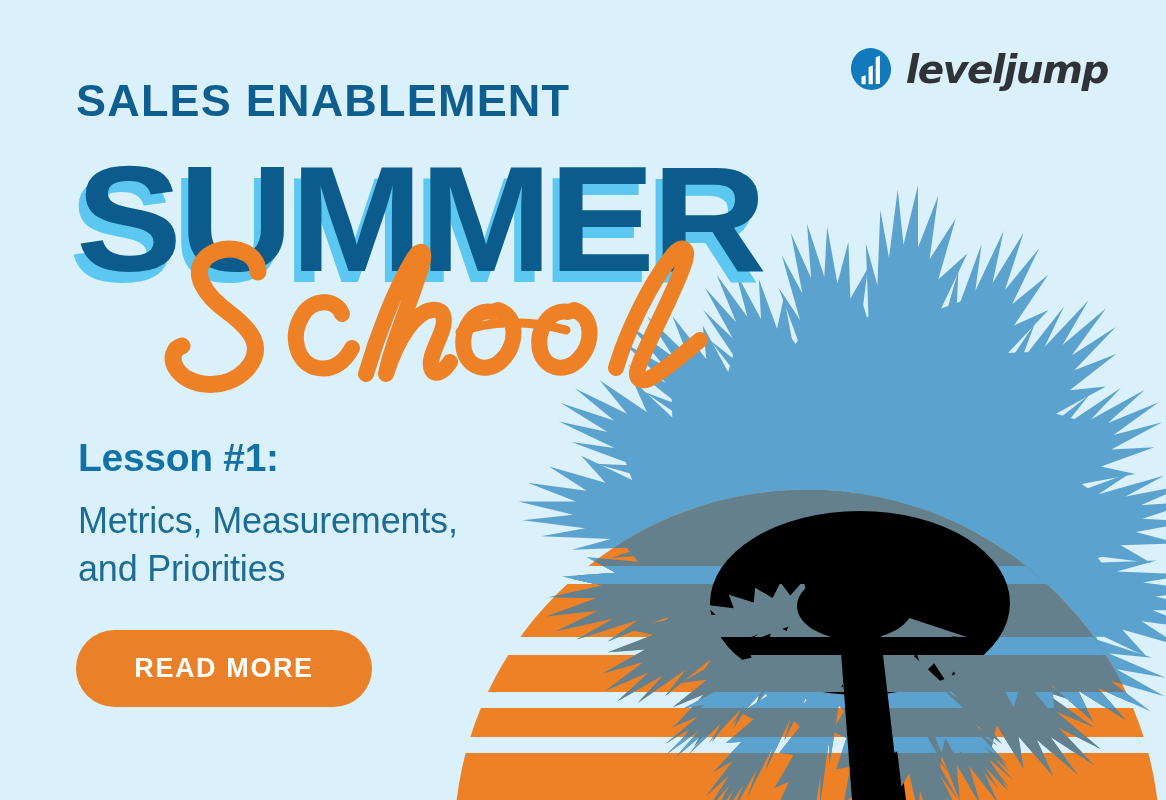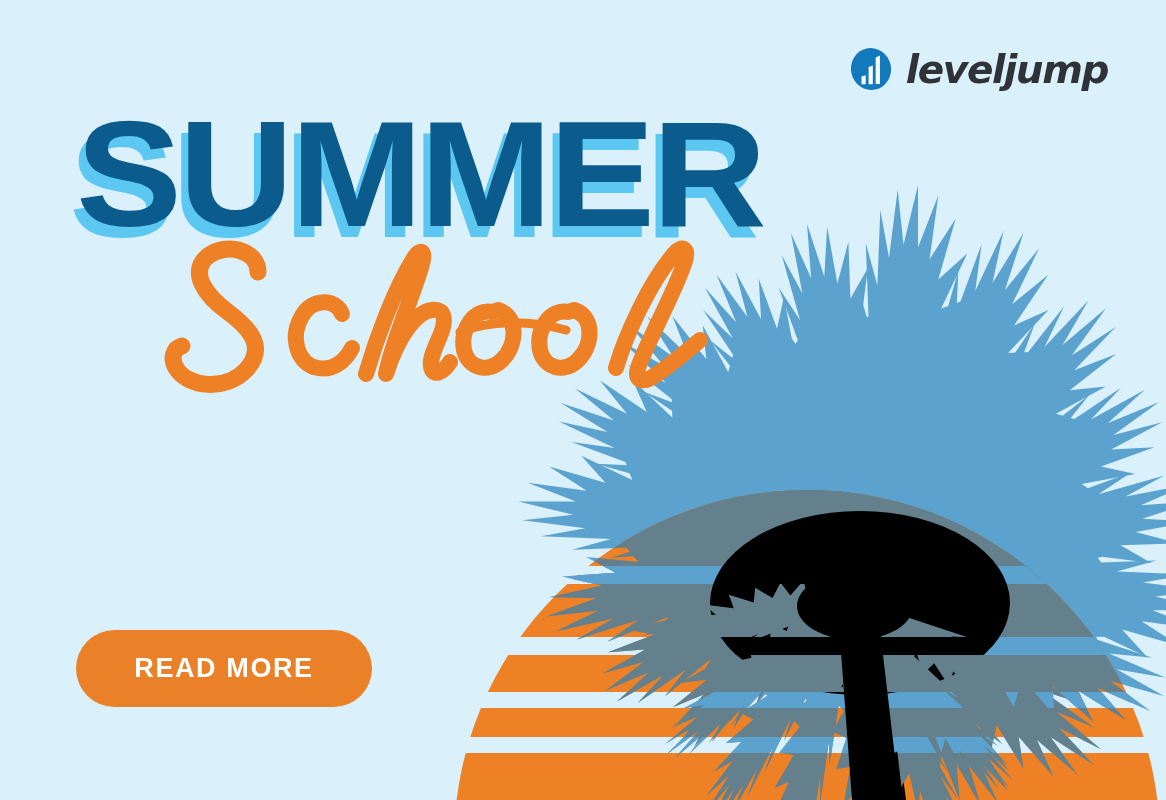--- a/index.html
+++ b/index.html
@@ -386,20 +386,21 @@
       <g fill="#ffffff">
         <path d="M12.5 29.5 l4.2 -1.2 l0 9.0 l-4.2 0 z"></path>
         <path d="M19.6 20.0 l4.2 -1.6 l0 18.9 l-4.2 0 z"></path>
         <path d="M26.7 10.4 l4.2 -1.8 l0 28.5 l-4.2 0 z"></path>
       </g>
     </svg>
     <span class="wordmark">leveljump</span>
   </div>
 
   <div id="headline">
+    <div id="eyebrow">SALES ENABLEMENT</div>
     <div id="summer-wrap">
       <div class="summer-word shadow">SUMMER</div>
       <div class="summer-word front">SUMMER</div>
     </div>
   </div>
 
   <div id="script-wrap">
     <svg id="script-svg" viewBox="0 0 620 170">
       <g fill="none" stroke="#ee8026" stroke-linecap="round" stroke-linejoin="round">
 
@@ -416,16 +417,23 @@
         <path d="M438 76 C420 72, 406 94, 410 114 C414 132, 434 138, 448 124 C464 108, 464 80, 444 74 Z" stroke-width="16"></path>
 
         <path d="M486 132 C496 98, 520 46, 544 18 C552 8, 560 12, 554 28 C544 58, 516 108, 508 132
                  C504 144, 512 148, 524 140 C540 130, 556 116, 570 104" stroke-width="16"></path>
 
         <path d="M330 96 C360 84, 400 84, 436 94" stroke-width="9"></path>
       </g>
     </svg>
   </div>
 
+  <div id="lesson">
+    <div id="lesson-title">Lesson #1:</div>
+    <div id="lesson-sub">
+      <div>Metrics, Measurements,</div>
+      <div>and Priorities</div>
+    </div>
+  </div>
 
   <button id="cta">READ MORE</button>
 
 </div>
 
 </body></html>

